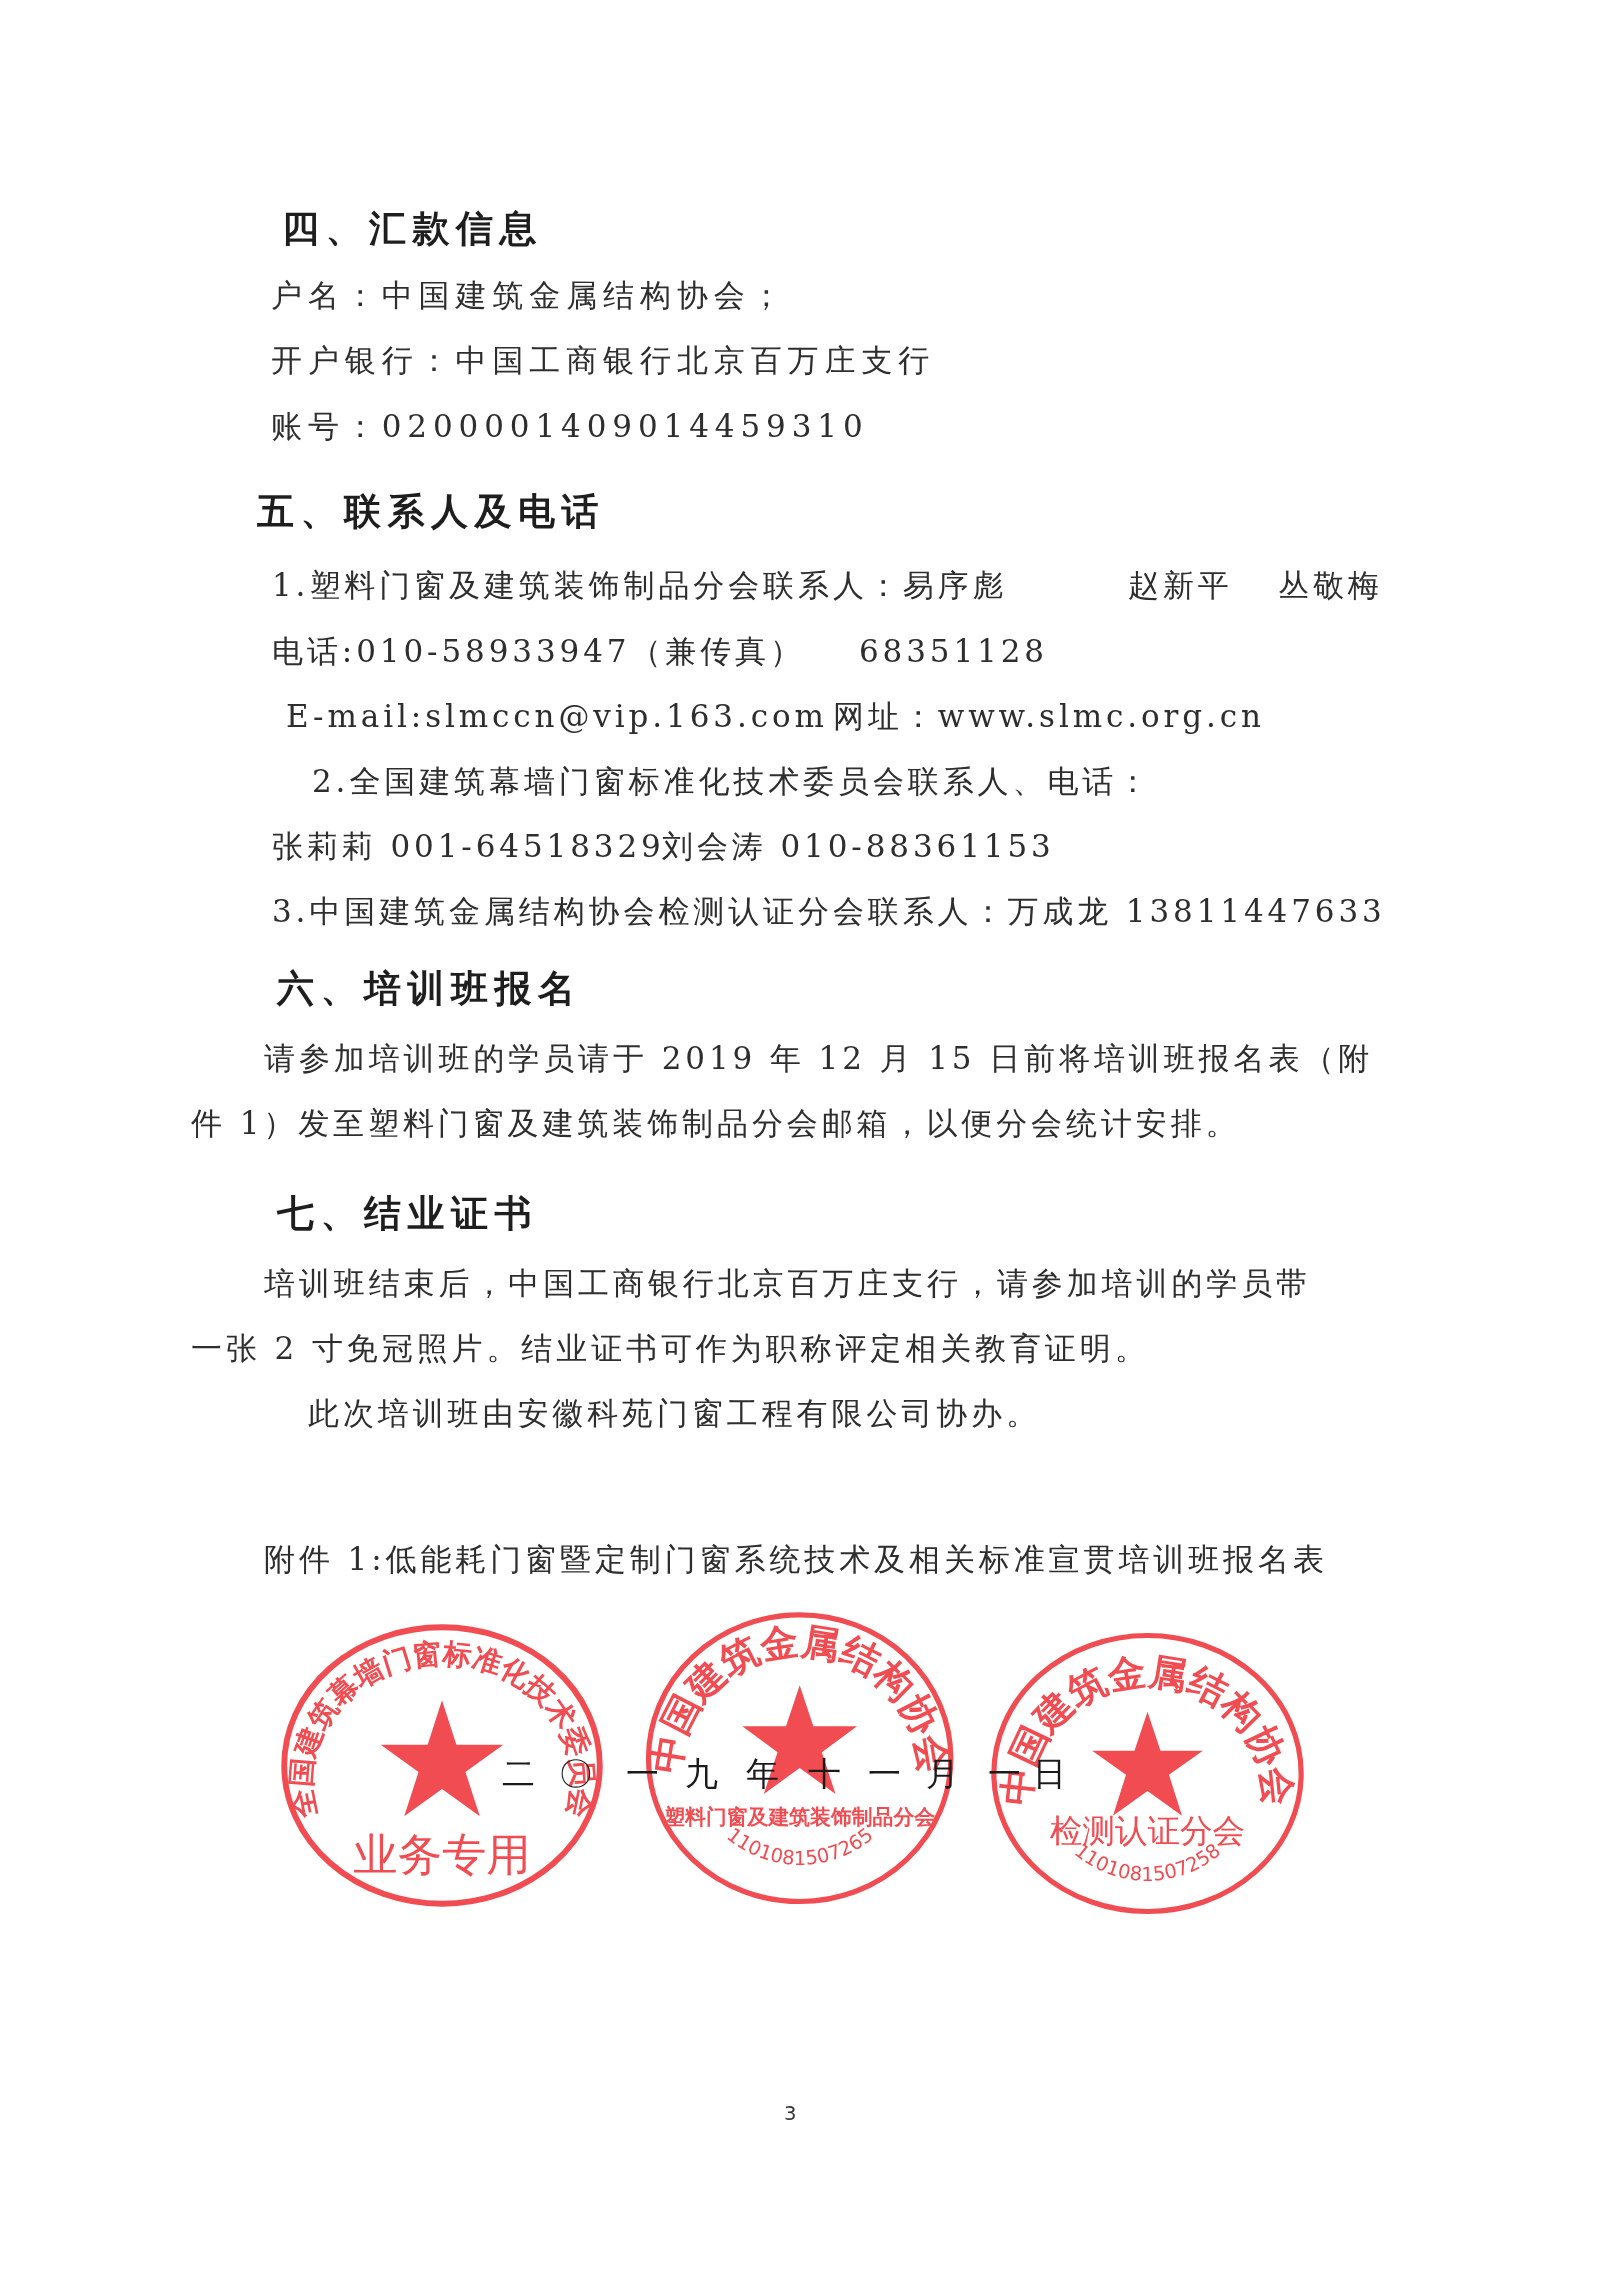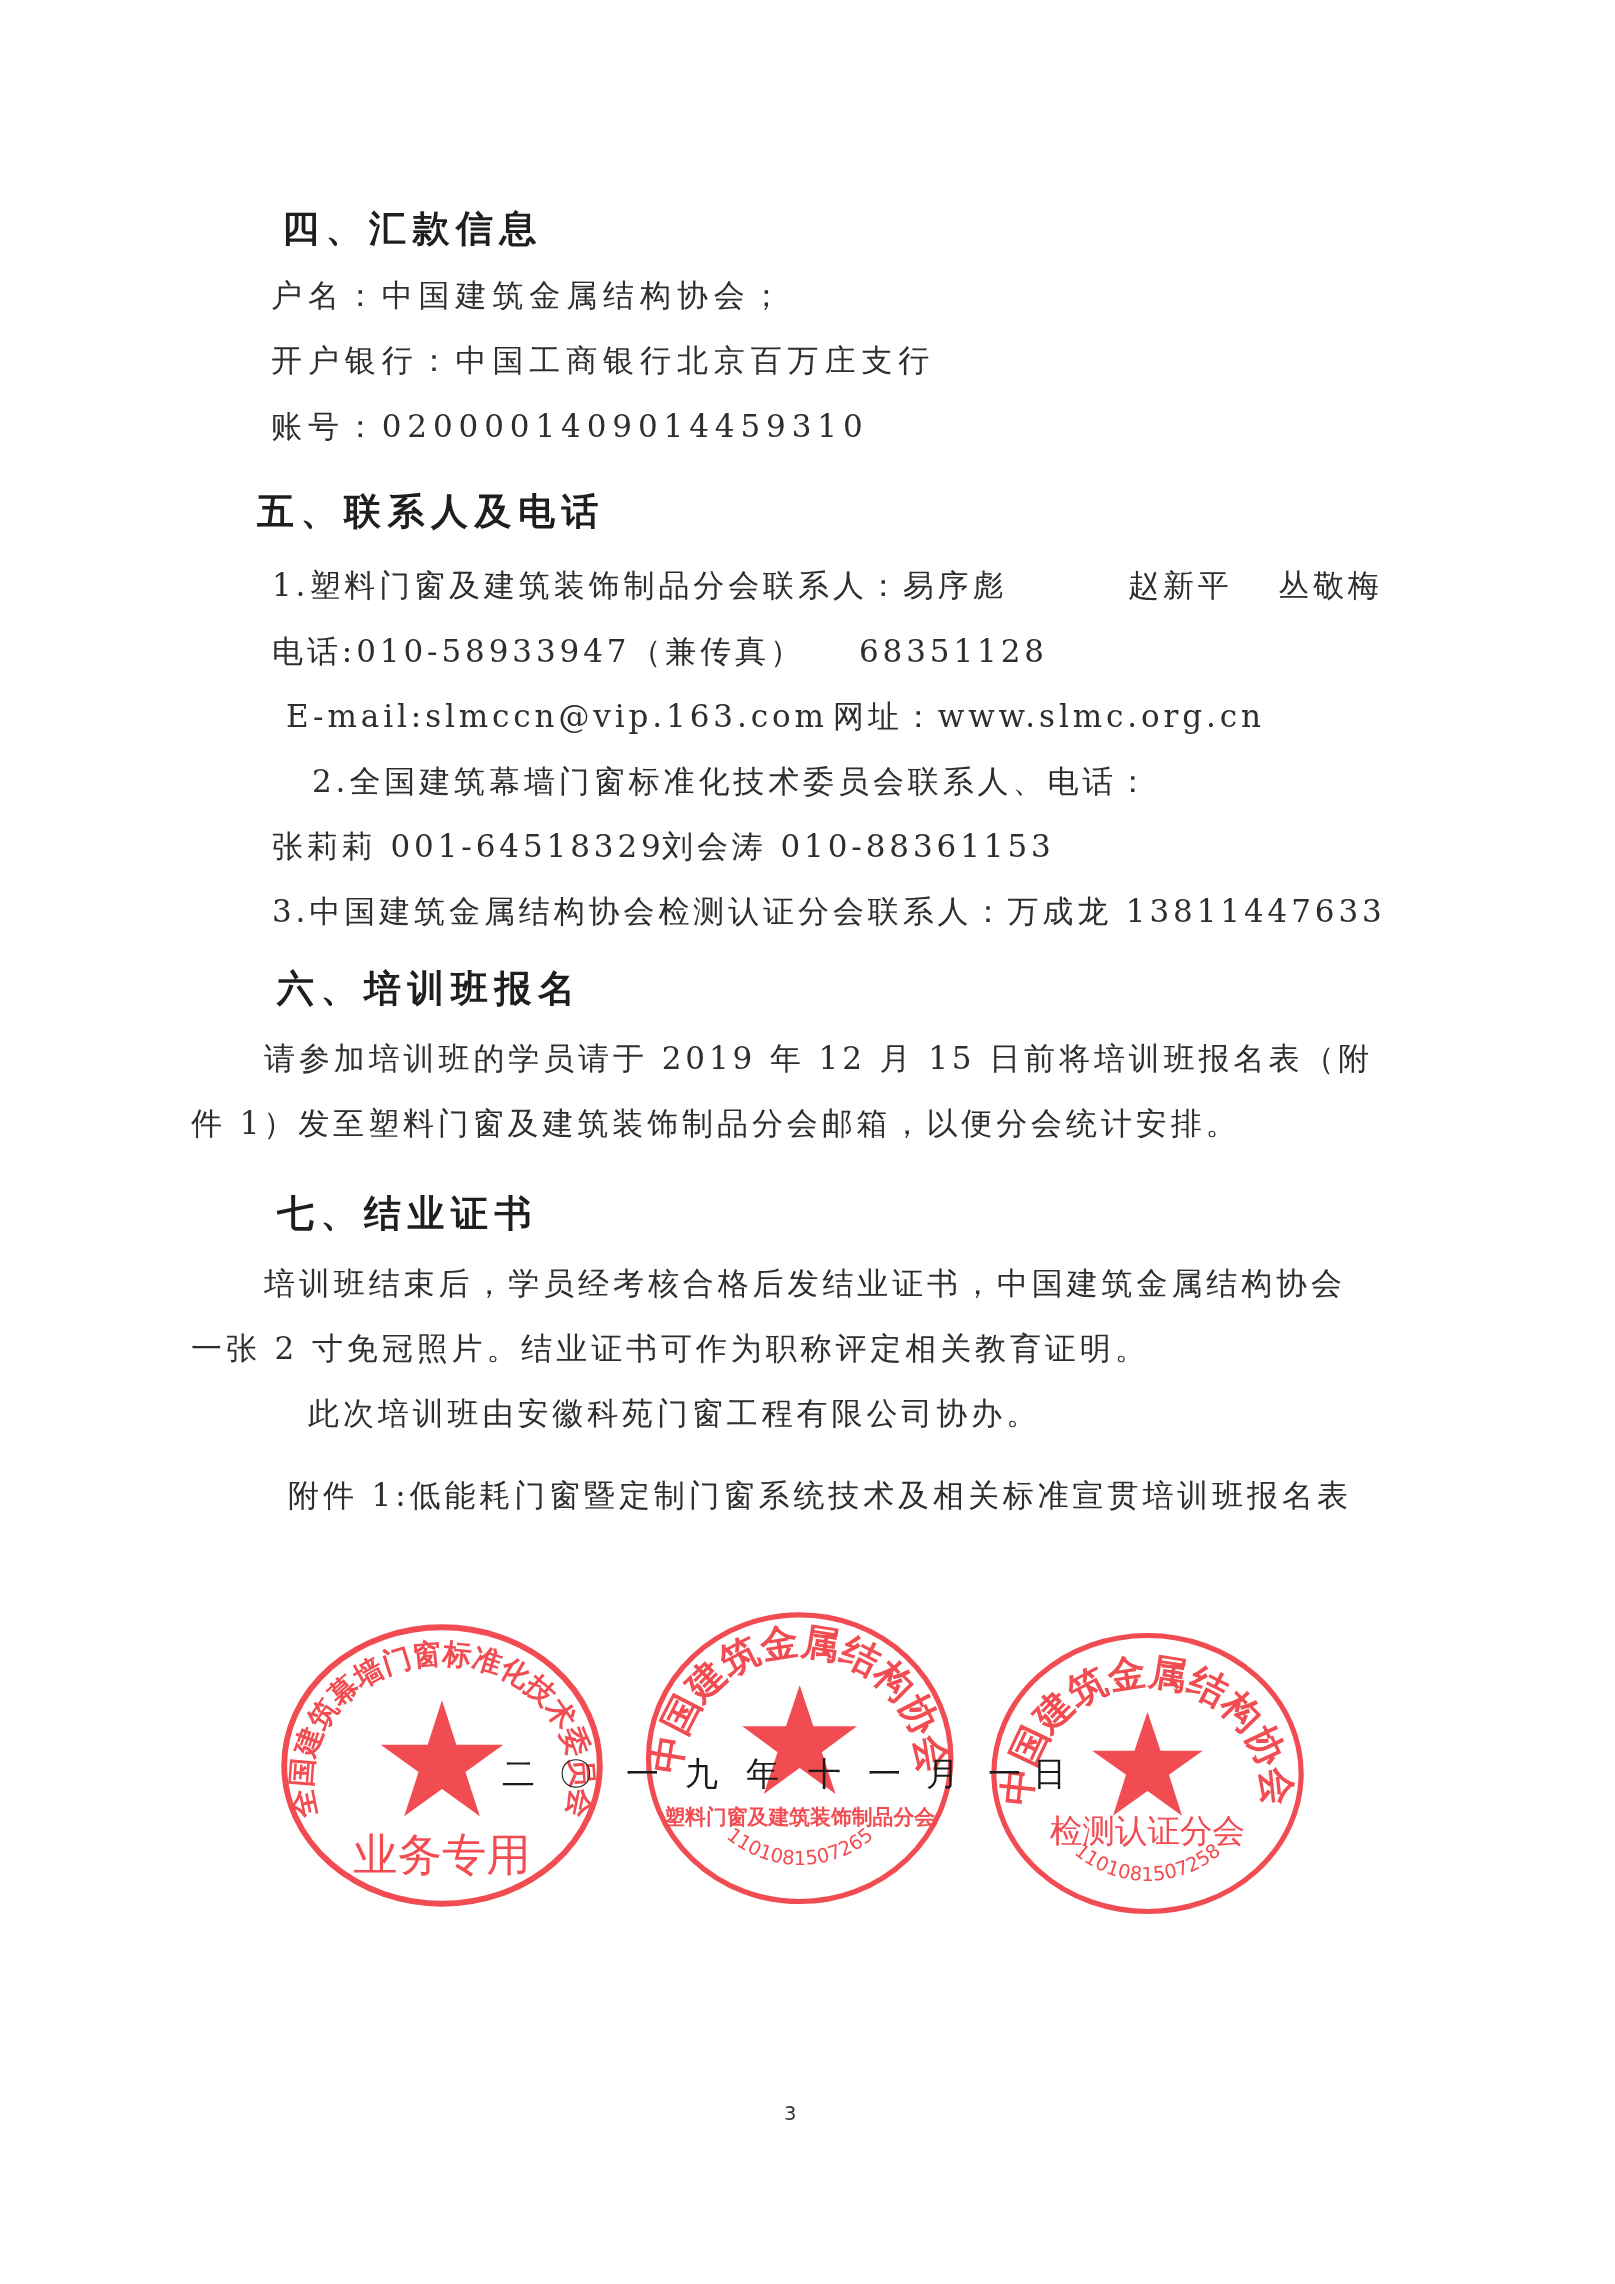--- a/index.html
+++ b/index.html
@@ -41,24 +41,24 @@
 <div class="line b tight" style="left:272px; top:766px;margin-left:40px;">2.全国建筑幕墙门窗标准化技术委员会联系人、电话：</div>
 <div class="line b tight" style="left:272px; top:831px;">张莉莉 001-64518329</div>
 <div class="seg b tight" style="left:662px; top:831px;">刘会涛 010-88361153</div>
 <div class="line b tight" style="left:272px; top:896px;">3.中国建筑金属结构协会检测认证分会联系人：万成龙 13811447633</div>
 
 <div class="line h" style="left:277px; top:970px;">六、培训班报名</div>
 <div class="line b tight" style="left:264px; top:1043px;">请参加培训班的学员请于 2019 年 12 月 15 日前将培训班报名表（附</div>
 <div class="line b tight" style="left:191px; top:1108px;">件 1）发至塑料门窗及建筑装饰制品分会邮箱，以便分会统计安排。</div>
 
 <div class="line h" style="left:277px; top:1195px;">七、结业证书</div>
-<div class="line b tight" style="left:264px; top:1268px;">培训班结束后，学员经考核合格后发结业证书，中国建筑金属结构协会</div>
+<div class="line b tight" style="left:264px; top:1268px;">培训班结束后，中国工商银行北京百万庄支行，请参加培训的学员带</div>
 <div class="line b tight" style="left:191px; top:1333px;">一张 2 寸免冠照片。结业证书可作为职称评定相关教育证明。</div>
 <div class="line b tight" style="left:264px; top:1398px;margin-left:44px;">此次培训班由安徽科苑门窗工程有限公司协办。</div>
-<div class="line b tight" style="left:264px; top:1480px;margin-left:24px;">附件 1:低能耗门窗暨定制门窗系统技术及相关标准宣贯培训班报名表</div>
+<div class="line b tight" style="left:264px; top:1544px;">附件 1:低能耗门窗暨定制门窗系统技术及相关标准宣贯培训班报名表</div>
 
 <div class="stamp" style="left:279px; top:1622px; width:326px; height:287px;">
   <svg viewBox="0 0 500 440">
     <defs>
       <path id="arc1" d="M 60 300 A 200 180 0 1 1 440 300"></path>
     </defs>
     <ellipse cx="250" cy="220" rx="242" ry="212" fill="none" stroke="#f0393f" stroke-width="9"></ellipse>
     <text font-family="DejaVu Sans, sans-serif" font-size="44" fill="#f0393f" font-weight="bold">
       <textPath href="#arc1" startOffset="50%" text-anchor="middle">全国建筑幕墙门窗标准化技术委员会</textPath>
     </text>

